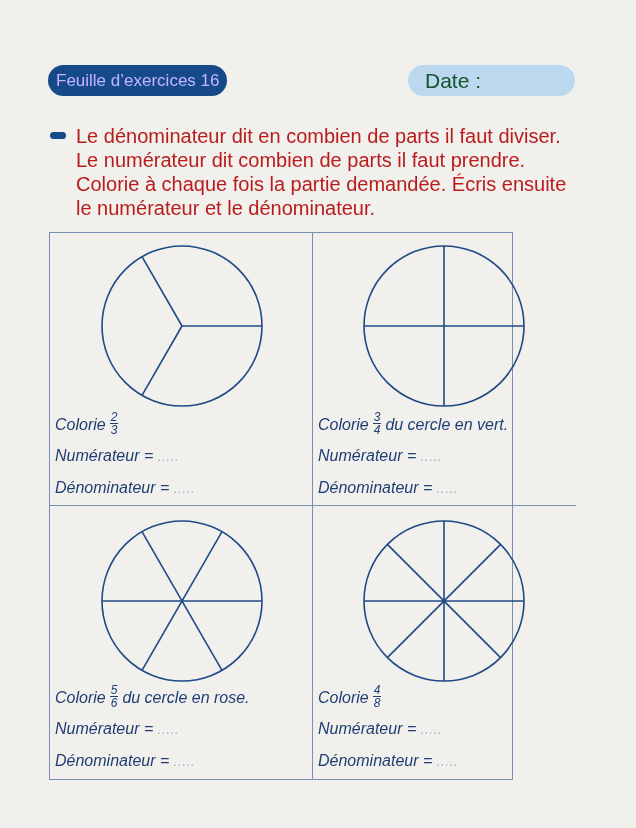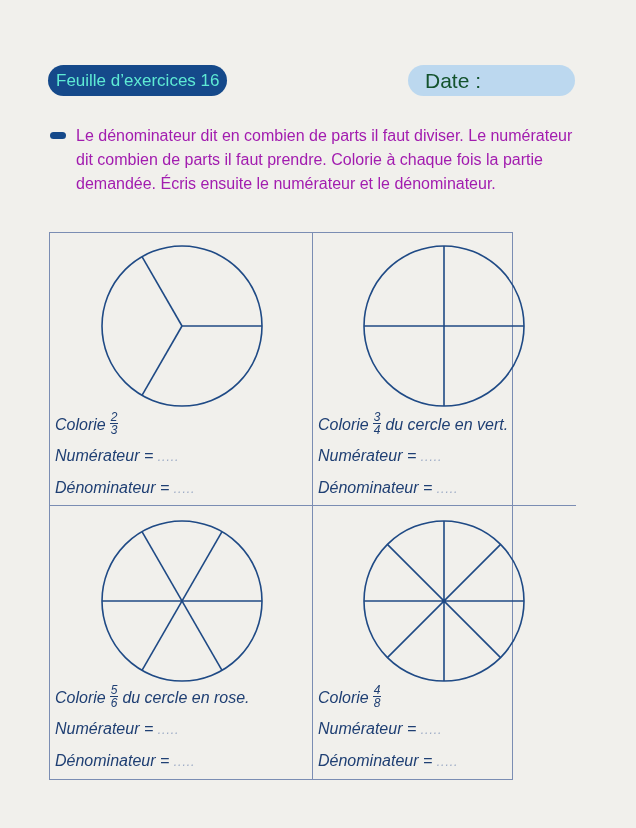--- a/index.html
+++ b/index.html
@@ -6,40 +6,40 @@
   body {
     width: 636px; height: 828px; overflow: hidden;
     background: #f1f0ec;
     font-family: "Liberation Sans", "DejaVu Sans", sans-serif;
     color: #1f3f73;
     position: relative;
   }
   .title-pill {
     position: absolute; left: 48px; top: 65px;
     height: 31px; padding: 0 8px;
-    background: #15498a; color: #5eead4;
+    background: #15498a; color: #c4b5fd;
     border-radius: 16px;
     font-size: 17px; line-height: 31px; white-space: nowrap;
   }
   .date-pill {
     position: absolute; left: 408px; top: 65px;
     width: 167px; height: 31px;
     background: #bcd8ef; color: #14532d;
     border-radius: 16px;
     font-size: 21px; line-height: 31px;
     box-sizing: border-box; padding-left: 17px;
   }
   .bullet {
     position: absolute; left: 50px; top: 132px;
     width: 16px; height: 7px; border-radius: 4px;
     background: #15498a;
   }
   .instructions {
     position: absolute; left: 76px; top: 124px; width: 500px;
-    font-size: 16px; line-height: 24px; color: #a21caf;
+    font-size: 20px; line-height: 24px; color: #b91c1c;
   }
   .grid {
     position: absolute; left: 49px; top: 232px;
     width: 464px; height: 548px;
     border: 1px solid #7b8db3; box-sizing: border-box;
     display: grid; grid-template-columns: 263px 263px; grid-template-rows: 273px 274px; font-style: italic;
   }
   .cell { position: relative; box-sizing: border-box; }
   .cell.c1 { border-right: 1px solid #7b8db3; }
   .cell.r1 { border-bottom: 1px solid #7b8db3; }

